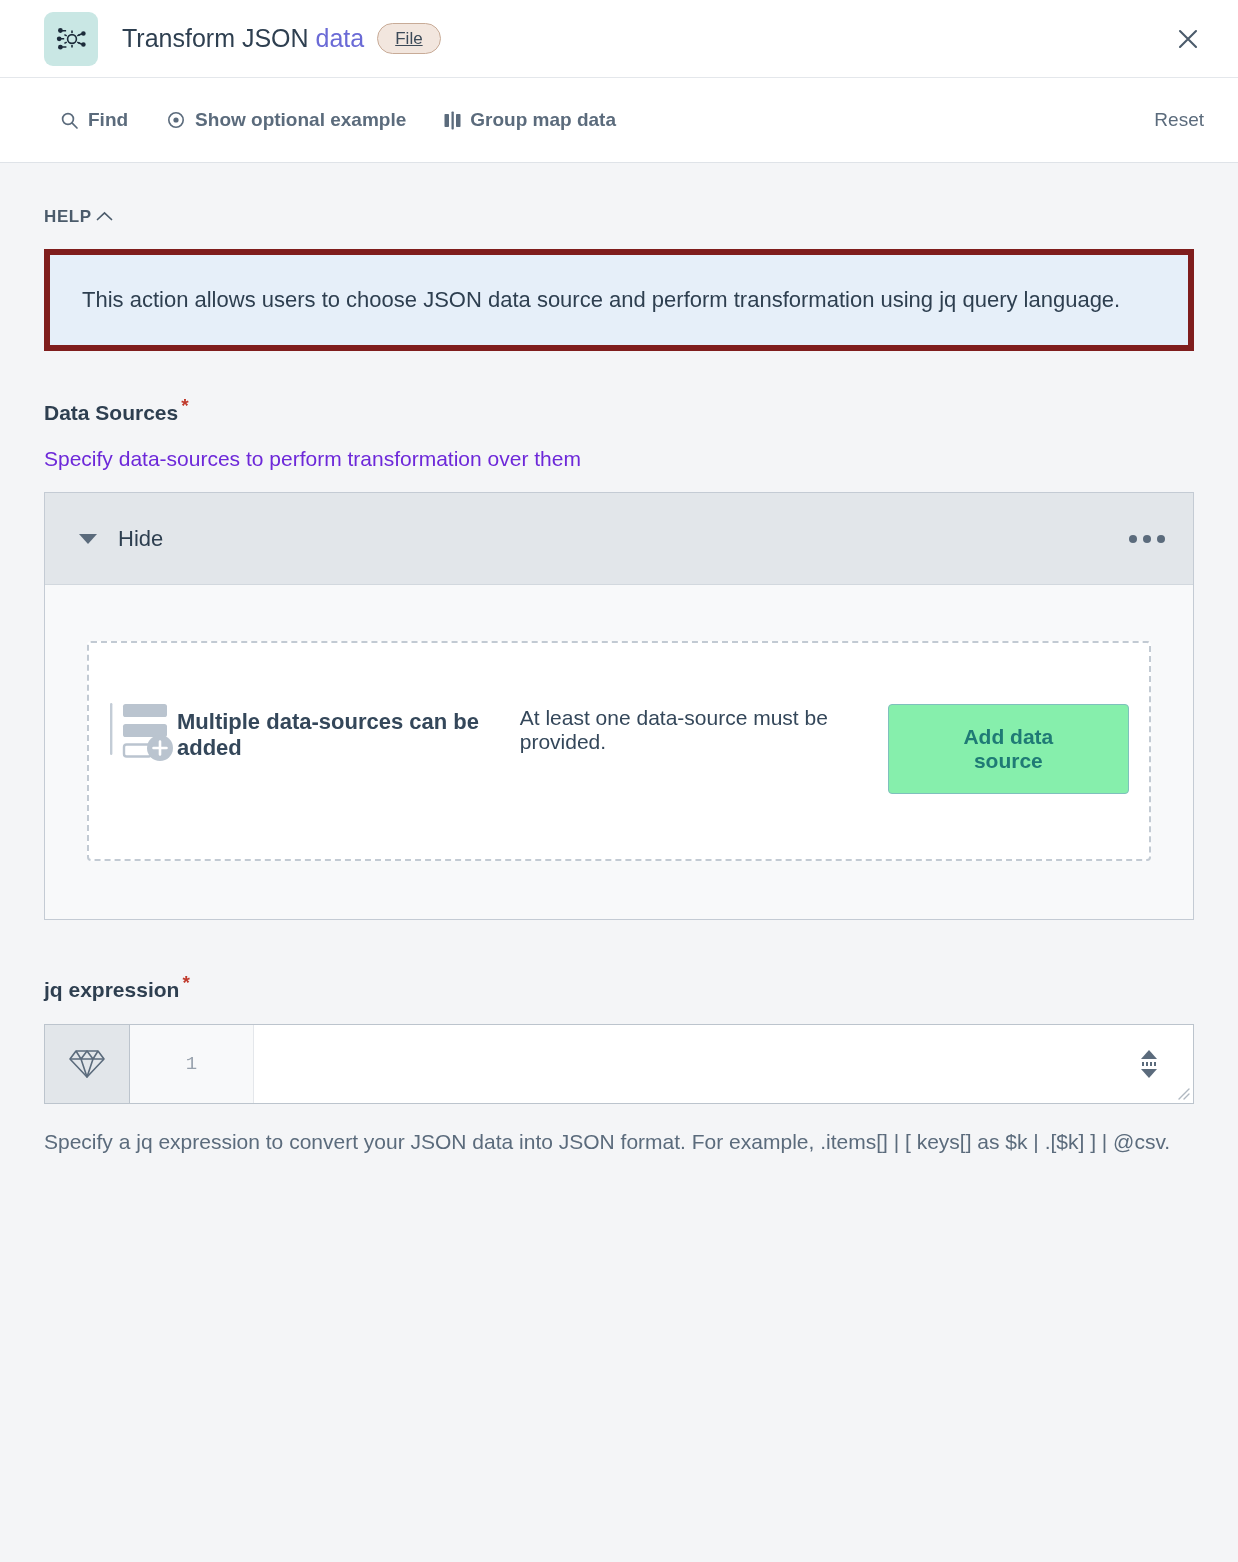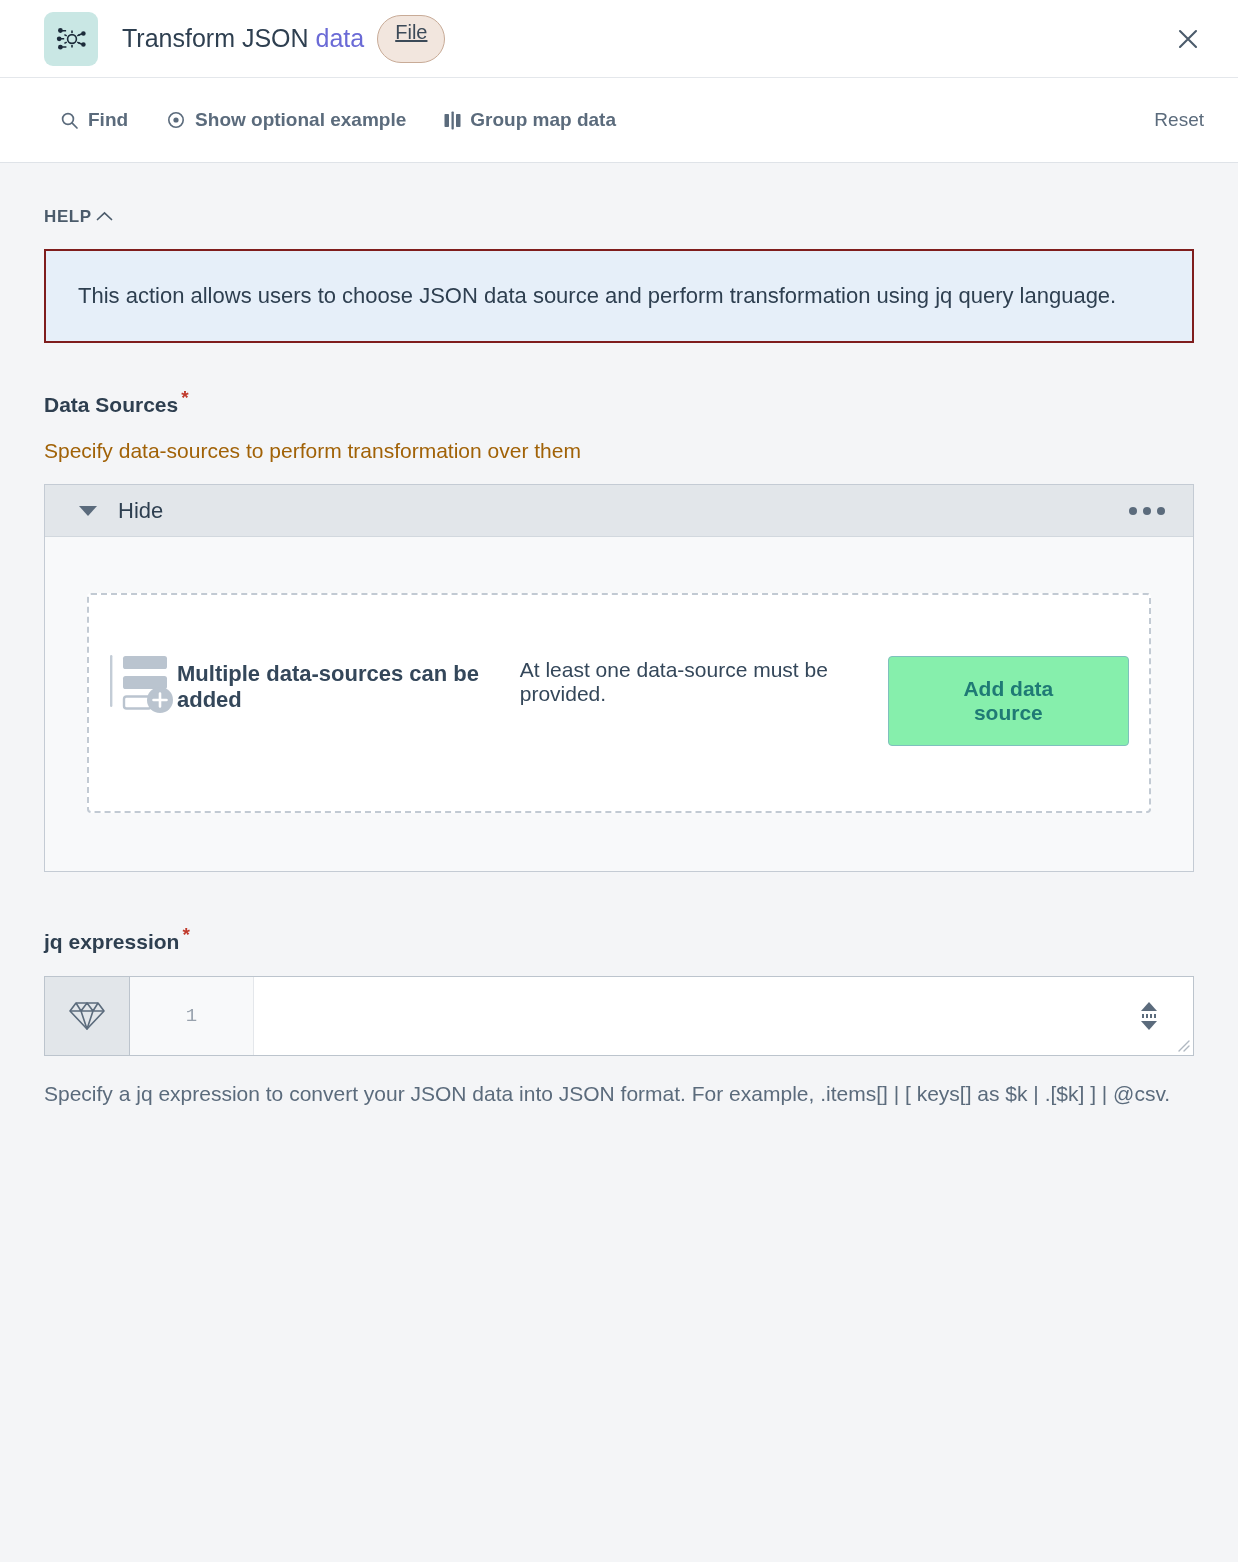--- a/index.html
+++ b/index.html
@@ -39,22 +39,22 @@
     font-weight: 400;
     color: #2e3f50;
     white-space: nowrap;
   }
   .title .accent { color: #6a6ad6; }
   .badge {
     border: 1px solid #c8ab97;
     background: #f2e6de;
     color: #3c4a58;
     border-radius: 999px;
-    font-size: 20px;
-    padding: 6px 17px 20px;
+    font-size: 17px;
+    padding: 6px 17px 6px;
     line-height: 1;
     white-space: nowrap;
     text-decoration: underline;
   }
   .spacer { flex: 1 1 auto; }
   .close-btn {
     width: 44px; height: 44px;
     display: flex; align-items: center; justify-content: center;
     cursor: pointer;
   }
@@ -98,51 +98,51 @@
     width: max-content;
   }
   .help-label {
     font-size: 17px;
     font-weight: 700;
     letter-spacing: 0.6px;
     color: #4b5b6b;
   }
 
   .help-box {
-    border: 2px solid #7f1d1d;
+    border: 6px solid #7f1d1d;
     background: #e6eff9;
     padding: 28px 32px;
     font-size: 22px;
     line-height: 1.55;
     color: #2e3f50;
     margin-bottom: 44px;
   }
 
   .field-label {
     font-size: 21px;
     font-weight: 700;
     color: #2e3f50;
     margin-bottom: 22px;
   }
   .req { color: #c0392b; font-size: 19px; vertical-align: super; margin-left: 3px; }
 
   .field-desc {
     font-size: 21px;
-    color: #a16207;
+    color: #6d28d9;
     margin-bottom: 21px;
   }
 
   
   .ds-panel {
     border: 1px solid #c4cbd4;
     background: #f8f9fa;
   }
   .ds-head {
     background: #e2e6ea;
-    height: 52px;
+    height: 92px;
     display: flex; align-items: center;
     padding: 0 28px 0 34px;
     border-bottom: 1px solid #d2d8de;
   }
   .caret-down {
     width: 0; height: 0;
     border-left: 9px solid transparent;
     border-right: 9px solid transparent;
     border-top: 10px solid #5b6b7c;
     margin-right: 21px;

